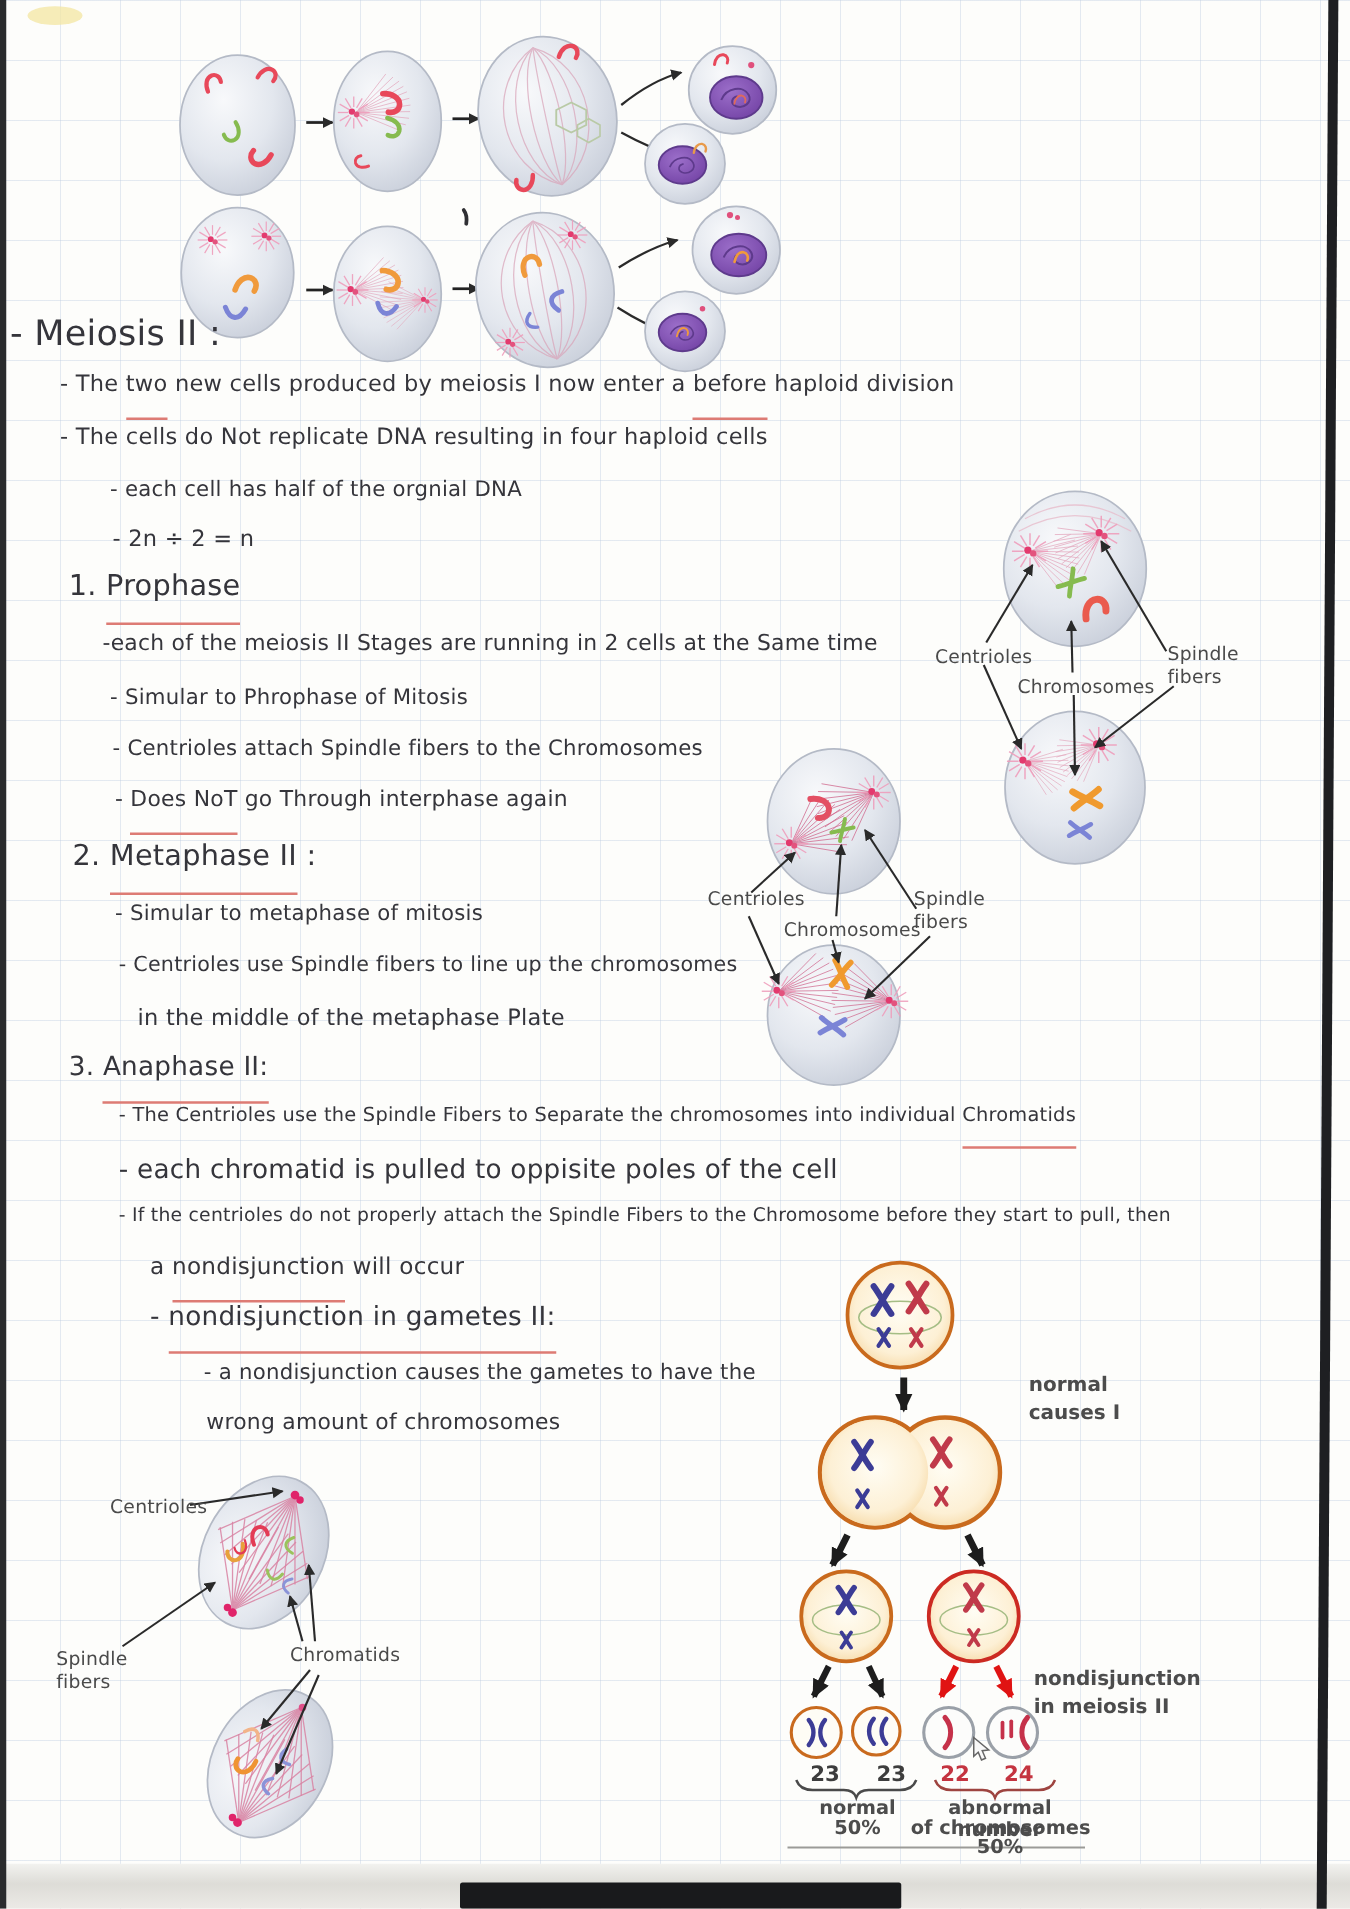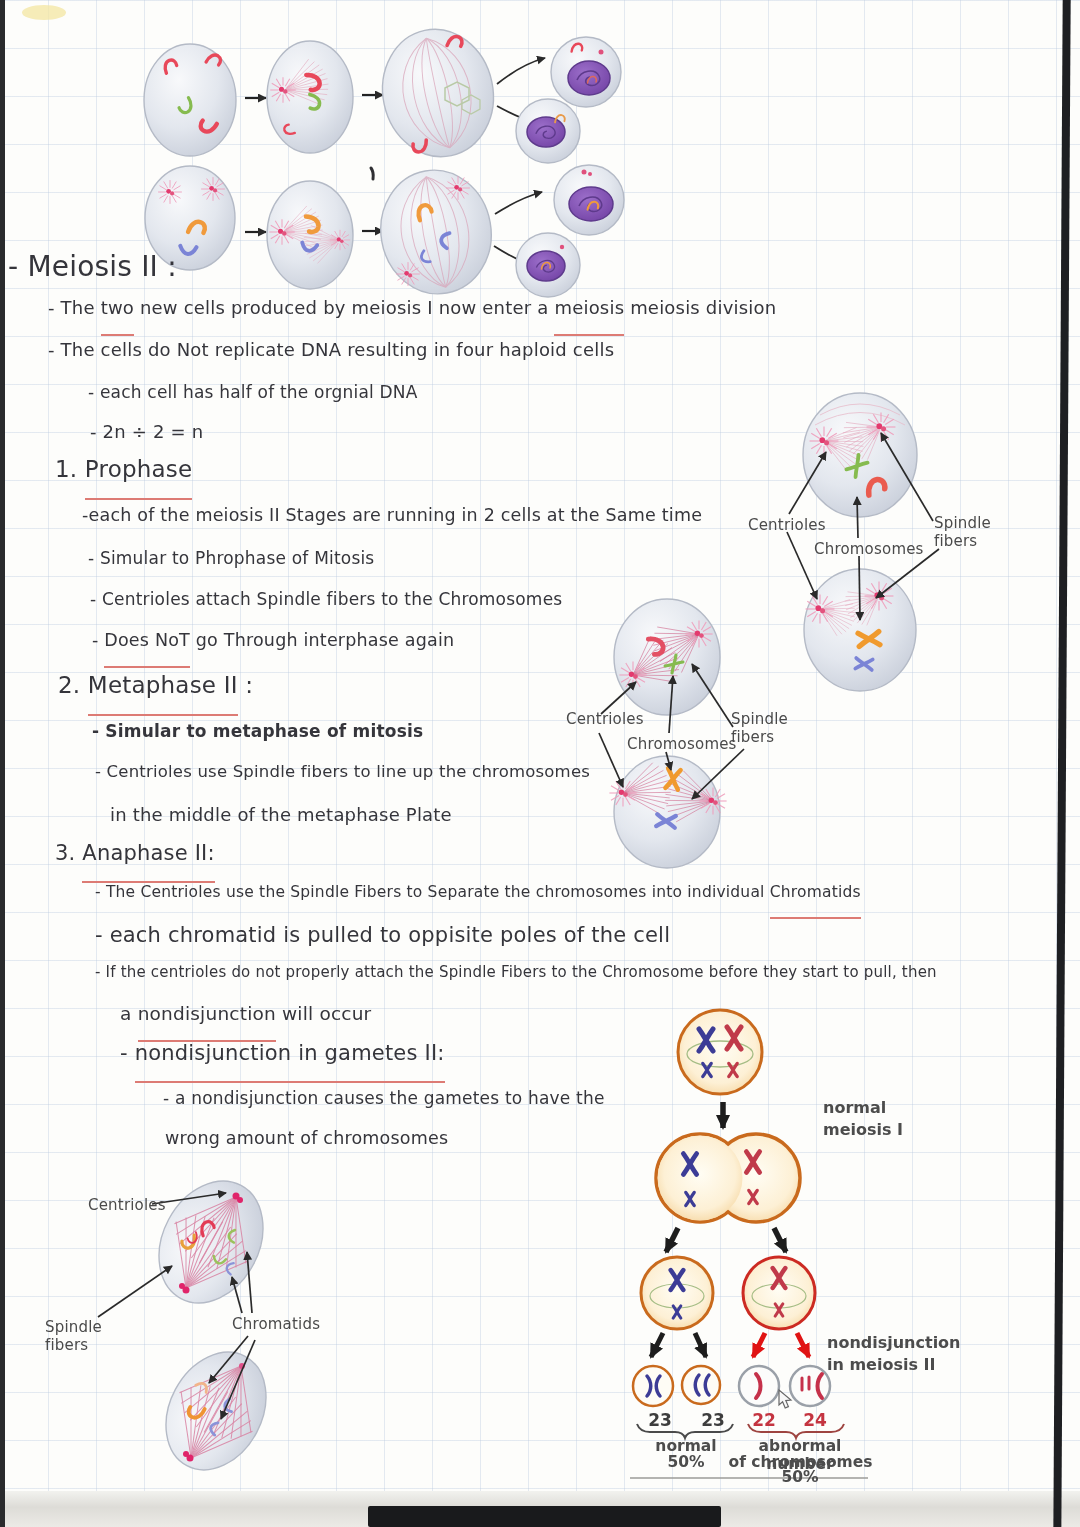--- a/index.html
+++ b/index.html
@@ -20,21 +20,21 @@
   .ln0{left:48px;top:297px;font-size:18px;}
   .ln1{left:48px;top:339px;font-size:18px;}
   .ln2{left:88px;top:382px;font-size:17px;}
   .ln3{left:90px;top:421px;font-size:18px;}
   .ln4{left:55px;top:456px;font-size:23px;}
   .ln5{left:82px;top:505px;font-size:17.5px;}
   .ln6{left:88px;top:548px;font-size:17px;}
   .ln7{left:90px;top:589px;font-size:17px;}
   .ln8{left:92px;top:630px;font-size:17.5px;}
   .ln9{left:58px;top:672px;font-size:23px;}
-  .ln10{left:92px;top:721px;font-size:17px;font-weight:bold;}
+  .ln10{left:92px;top:721px;font-size:17px;}
   .ln11{left:95px;top:762px;font-size:16.5px;}
   .ln12{left:110px;top:804px;font-size:18px;}
   .ln13{left:55px;top:841px;font-size:21px;}
   .ln14{left:95px;top:883px;font-size:15.5px;}
   .ln15{left:95px;top:923px;font-size:21px;}
   .ln16{left:95px;top:963px;font-size:15px;}
   .ln17{left:120px;top:1003px;font-size:18.5px;}
   .ln18{left:120px;top:1041px;font-size:21px;}
   .ln19{left:163px;top:1088px;font-size:17px;}
   .ln20{left:165px;top:1128px;font-size:17.5px;}
@@ -335,21 +335,21 @@
     <path d="M822,1374 C816,1381 816,1391 822,1398" stroke="#c5314a" stroke-width="4" fill="none" stroke-linecap="round"></path>
     <path d="M637,1424 q3,8 13,8 l25,0 q8,0 10,6 q2,-6 10,-6 l25,0 q10,0 13,-8" stroke="#4a4a4a" stroke-width="2" fill="none"></path>
     <path d="M748,1424 q3,8 13,8 l25,0 q8,0 10,6 q2,-6 10,-6 l25,0 q10,0 13,-8" stroke="#9e4440" stroke-width="2" fill="none"></path>
     <line x1="630" y1="1478" x2="868" y2="1478" stroke="#9b9b98" stroke-width="1.5"></line>
   </g>
 
   <path d="M779,1390 v15 l3.6,-3.2 l2.6,6.2 l3.2,-1.4 l-2.6,-6 l5.2,-0.6 z" fill="#f8f8f8" stroke="#666" stroke-width="1.2"></path>
 </svg>
 
 <div class="hw heading"><span>- Meiosis II  :</span></div>
-<div class="hw ln0"><span>- The </span><span class="u">two</span><span> new cells produced by meiosis I  now enter a  </span><span class="u">meiosis</span><span>  meiosis  division</span></div>
+<div class="hw ln0"><span>- The </span><span class="u">two</span><span> new cells produced by meiosis I  now enter a  </span><span class="u">before</span><span>  haploid  division</span></div>
 <div class="hw ln1"><span>- The cells do Not replicate DNA resulting in four haploid cells</span></div>
 <div class="hw ln2"><span>- each cell has half of the orgnial DNA</span></div>
 <div class="hw ln3"><span>- 2n ÷ 2 = n</span></div>
 <div class="hw ln4"><span>1. </span><span class="u">Prophase</span></div>
 <div class="hw ln5"><span>-each of the meiosis II Stages are running in 2 cells at the Same time</span></div>
 <div class="hw ln6"><span>- Simular to Phrophase of Mitosis</span></div>
 <div class="hw ln7"><span>- Centrioles attach Spindle fibers to the Chromosomes</span></div>
 <div class="hw ln8"><span>- </span><span class="u">Does NoT</span><span> go Through interphase again</span></div>
 <div class="hw ln9"><span>2. </span><span class="u">Metaphase II</span><span> :</span></div>
 <div class="hw ln10"><span>- Simular to metaphase of mitosis</span></div>
@@ -380,21 +380,21 @@
 
 <div class="plabel" style="left:88px;top:1196px">Centrioles</div>
 <div class="plabel" style="left:45px;top:1318px">
   <div>Spindle</div>
   <div>fibers</div>
 </div>
 <div class="plabel" style="left:232px;top:1315px">Chromatids</div>
 
 <div class="bold-label" style="left:823px;top:1097px">
   <div>normal</div>
-  <div>meiosis I</div>
+  <div>causes I</div>
 </div>
 <div class="bold-label" style="left:827px;top:1332px">
   <div>nondisjunction</div>
   <div>in meiosis II</div>
 </div>
 <div class="ncount" style="left:645px;top:1410px;width:30px">23</div>
 <div class="ncount" style="left:698px;top:1410px;width:30px">23</div>
 <div class="ncount red" style="left:749px;top:1410px;width:30px">22</div>
 <div class="ncount red" style="left:800px;top:1410px;width:30px">24</div>
 <div class="ncap" style="left:650px;top:1437px;width:72px">normal</div>

